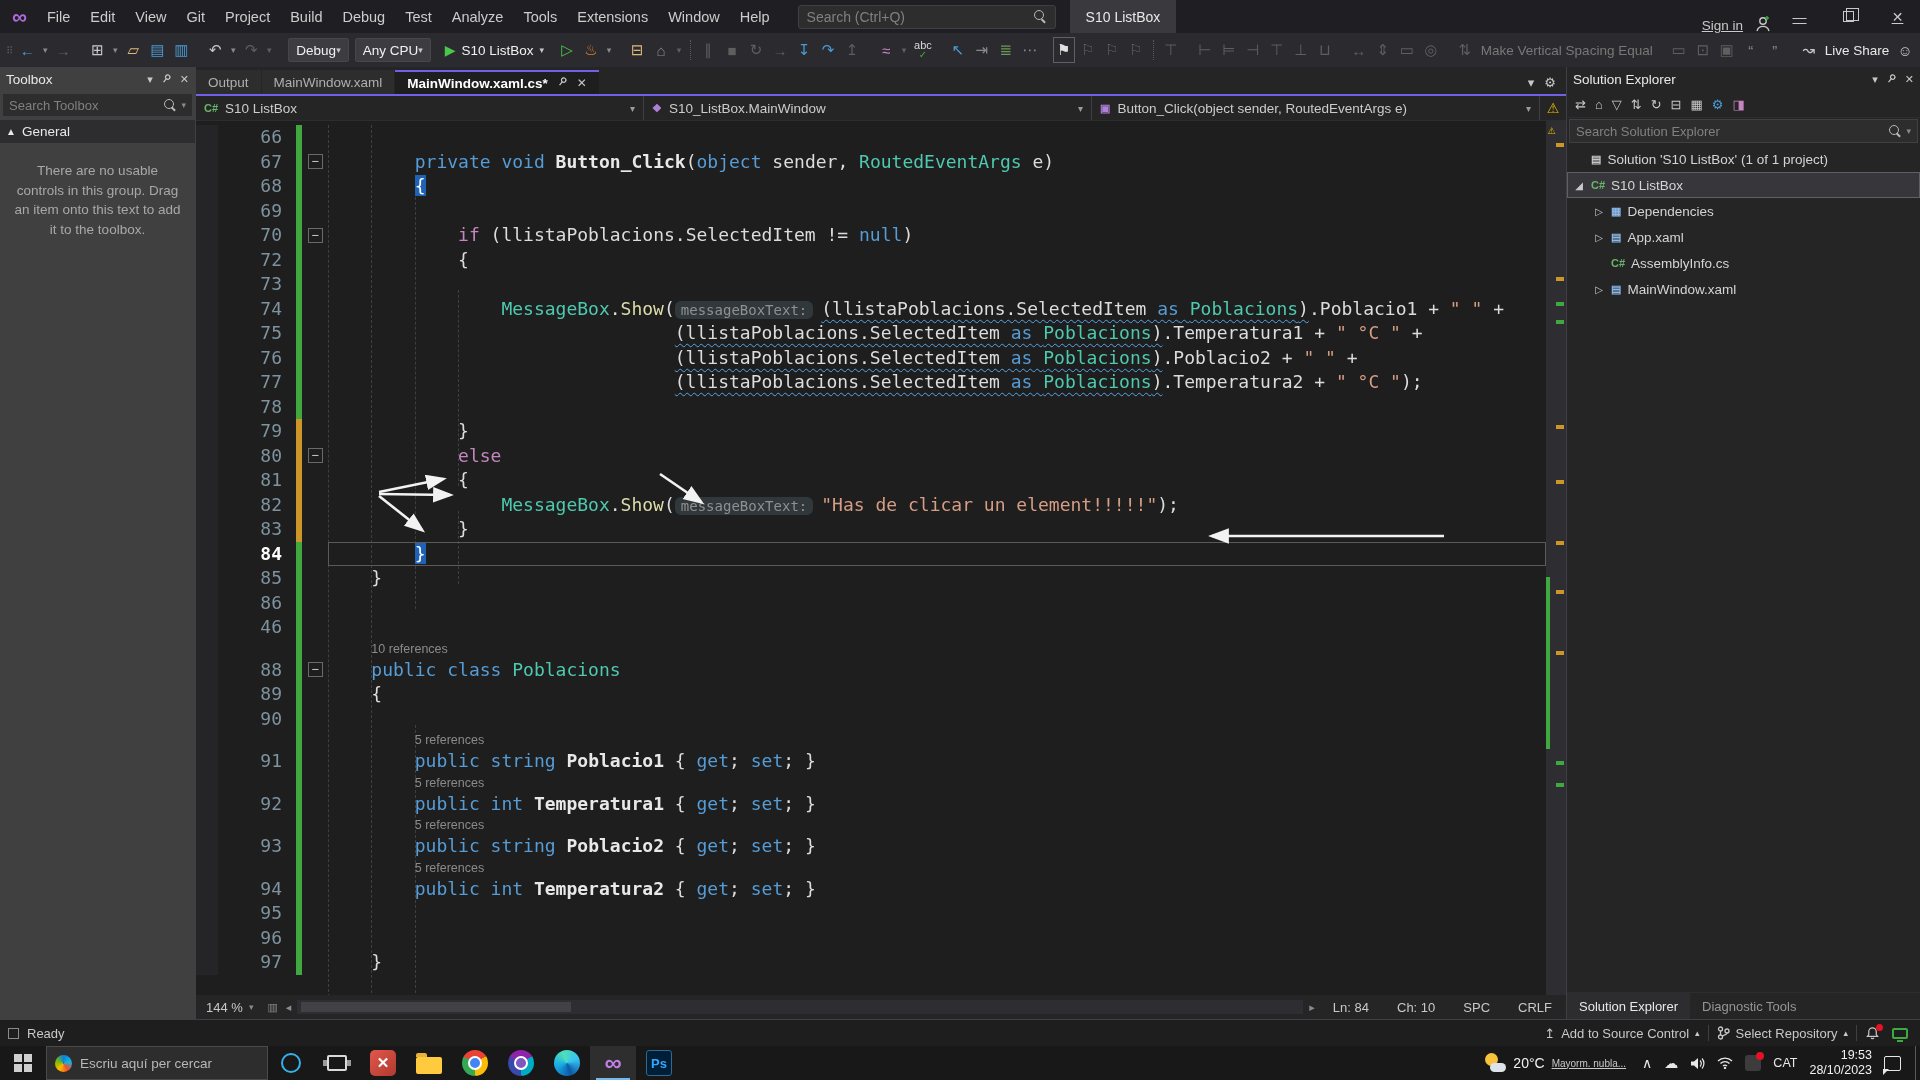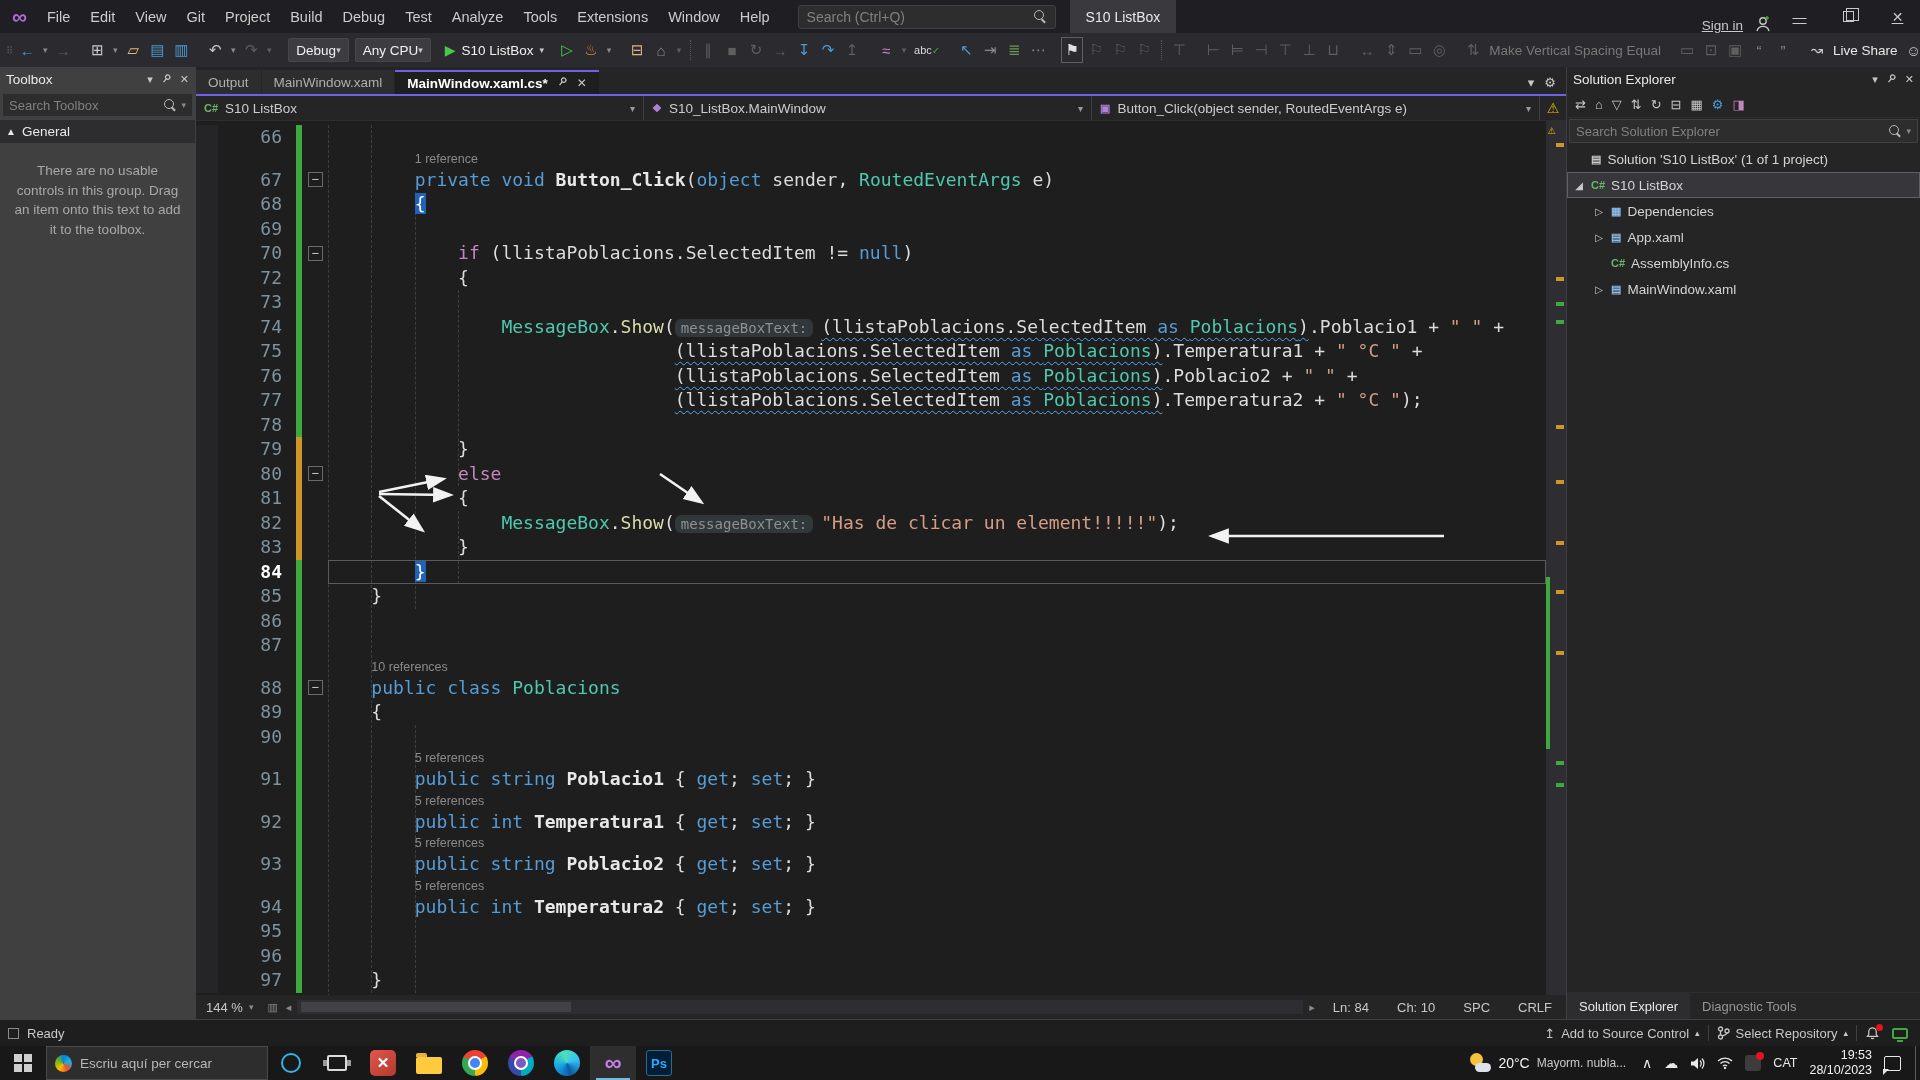--- a/index.html
+++ b/index.html
@@ -31,21 +31,21 @@
   .tbsep { width:1px; height:20px; background:#46464B; margin:0 5px; display:inline-block; }
   .tbsep.dots { background:none; border-left:1px dotted #5A5A5A; }
   .tbgrip { color:#5A5A5A; font-size:10px; letter-spacing:-2px; margin-right:4px; }
   .tbsel { height:24px; background:#3C3C41; border:1px solid #46464B; border-radius:2px; color:#F1F1F1;
     font-size:13.5px; display:inline-flex; align-items:center; justify-content:space-between; padding:0 7px; margin:0 3px; }
   .runbtn { display:inline-flex; align-items:center; gap:6px; padding:0 8px; height:26px; margin:0 3px; }
   .runbtn .play { color:#48C94C; font-size:14px; }
   .runbtn .rlabel { color:#F1F1F1; font-size:13.5px; }
   .tblabel { color:#787878; font-size:13.5px; margin:0 4px; }
   .tblabel2 { color:#E8E8E8; font-size:13.5px; margin:0 4px; }
-  .abcbox { display:inline-flex; flex-direction:row; align-items:center; line-height:9px; margin:0 4px; }
+  .abcbox { display:inline-flex; flex-direction:column; align-items:center; line-height:9px; margin:0 4px; }
   .abcbox .a1 { color:#D8D8D8; font-size:11px; } .abcbox .a2 { color:#3FA93F; font-size:10px; }
 
   
   .main { flex:1 1 auto; display:flex; min-height:0; }
 
   
   .toolbox { width:196px; background:#404040; border-right:1px solid #3F3F46; display:flex; flex-direction:column; }
   .panel-head { height:25px; display:flex; align-items:center; padding:0 6px; color:#E8E8E8; font-size:13.5px; }
   .panel-head .ph-icons { margin-left:auto; display:flex; gap:8px; color:#C8C8C8; font-size:11px; align-items:center;}
   .panel-search { height:24px; margin:1px 2px; background:#2D2D2D; border:1px solid #3F3F46; display:flex; align-items:center;
@@ -158,21 +158,21 @@
   .chrome.alt::after { background:#7E57C2; }
   .edge { width:26px; height:26px; border-radius:50%;
     background:conic-gradient(from 160deg,#0C59A4,#15A9E8,#4FDFB9,#35C3F3,#0C59A4); }
   .vsicon { font-size:24px; font-weight:bold; font-style:italic; color:#C17FE8; line-height:26px; }
   .psicon { width:26px; height:26px; background:#001E36; border:1px solid #2D6A94; border-radius:3px;
     color:#31A8FF; font-weight:bold; font-size:13px; display:flex; align-items:center; justify-content:center; }
   .weather { margin-left:auto; display:flex; align-items:center; gap:7px; padding:0 10px; }
   .wsun { width:22px; height:22px; position:relative; }
   .wsun::before { content:""; position:absolute; left:1px; top:1px; width:13px; height:13px; border-radius:50%; background:#F9C23C; }
   .wsun::after { content:""; position:absolute; right:0; bottom:2px; width:16px; height:9px; border-radius:8px; background:#DDE3EA; }
-  .wtemp { color:#F0F0F0; font-size:14px; } .wdesc { color:#C9C9C9; font-size:12px; }
+  .wtemp { color:#F0F0F0; font-size:14px; } .wdesc { color:#C9C9C9; font-size:10px;text-decoration:underline; }
   .tray { display:flex; align-items:center; gap:12px; padding:0 6px; color:#E8E8E8; }
   .tray .g { font-size:14px; }
   .lang { font-size:12.5px; }
   .clockcol { text-align:right; font-size:12.5px; line-height:15px; color:#F0F0F0; }
   .badge-ic { width:16px; height:16px; background:#3C3C3C; border-radius:3px; position:relative; }
   .badge-ic::after { content:""; position:absolute; right:-3px; top:-3px; width:8px; height:8px; border-radius:50%; background:#E81123; }
   .notif { width:17px; height:15px; border:1.6px solid #E8E8E8; border-radius:2px 2px 2px 0; position:relative; }
   .notif::after{ content:""; position:absolute; left:-1.6px; bottom:-5px; border:3px solid transparent; border-left-color:#E8E8E8; border-top-color:#E8E8E8;}
   .showdesk { width:5px; height:34px; border-left:1px solid #5A5A5A; margin-left:8px; }
 </style>
@@ -391,27 +391,20 @@
             <div class="guide" style="left: 218.744px; top: 603.5px; height: 268px;"></div>
           </div>
         <div id="code-lines">
             <div class="row">
               <span class="m-bp"></span>
               <span class="m-num">66</span>
               <span class="m-bar bar-g"></span>
               <span class="m-fold"></span>
               <span class="txt"></span>
             </div>
-            <div class="row lensrow">
-              <span class="m-bp"></span>
-              <span class="m-num"></span>
-              <span class="m-bar bar-g"></span>
-              <span class="m-fold"></span>
-              <span class="txt lenstxt" style="padding-left: 86.744px;">1 reference</span>
-            </div>
             <div class="row">
               <span class="m-bp"></span>
               <span class="m-num">67</span>
               <span class="m-bar bar-g"></span>
               <span class="m-fold">
                 <span class="foldbox">−</span>
               </span>
               <span class="txt"><span class="tk-p">        </span><span class="tk-k">private</span><span class="tk-p"> </span><span class="tk-k">void</span><span class="tk-p"> </span><span class="tk-d">Button_Click</span><span class="tk-p">(</span><span class="tk-k">object</span><span class="tk-p"> sender, </span><span class="tk-t">RoutedEventArgs</span><span class="tk-p"> e)</span></span>
             </div>
             <div class="row">
@@ -539,21 +532,21 @@
             </div>
             <div class="row">
               <span class="m-bp"></span>
               <span class="m-num">86</span>
               <span class="m-bar bar-g"></span>
               <span class="m-fold"></span>
               <span class="txt"></span>
             </div>
             <div class="row">
               <span class="m-bp"></span>
-              <span class="m-num">87</span>
+              <span class="m-num">46</span>
               <span class="m-bar bar-g"></span>
               <span class="m-fold"></span>
               <span class="txt"></span>
             </div>
             <div class="row lensrow">
               <span class="m-bp"></span>
               <span class="m-num"></span>
               <span class="m-bar bar-g"></span>
               <span class="m-fold"></span>
               <span class="txt lenstxt" style="padding-left: 43.372px;">10 references</span>

